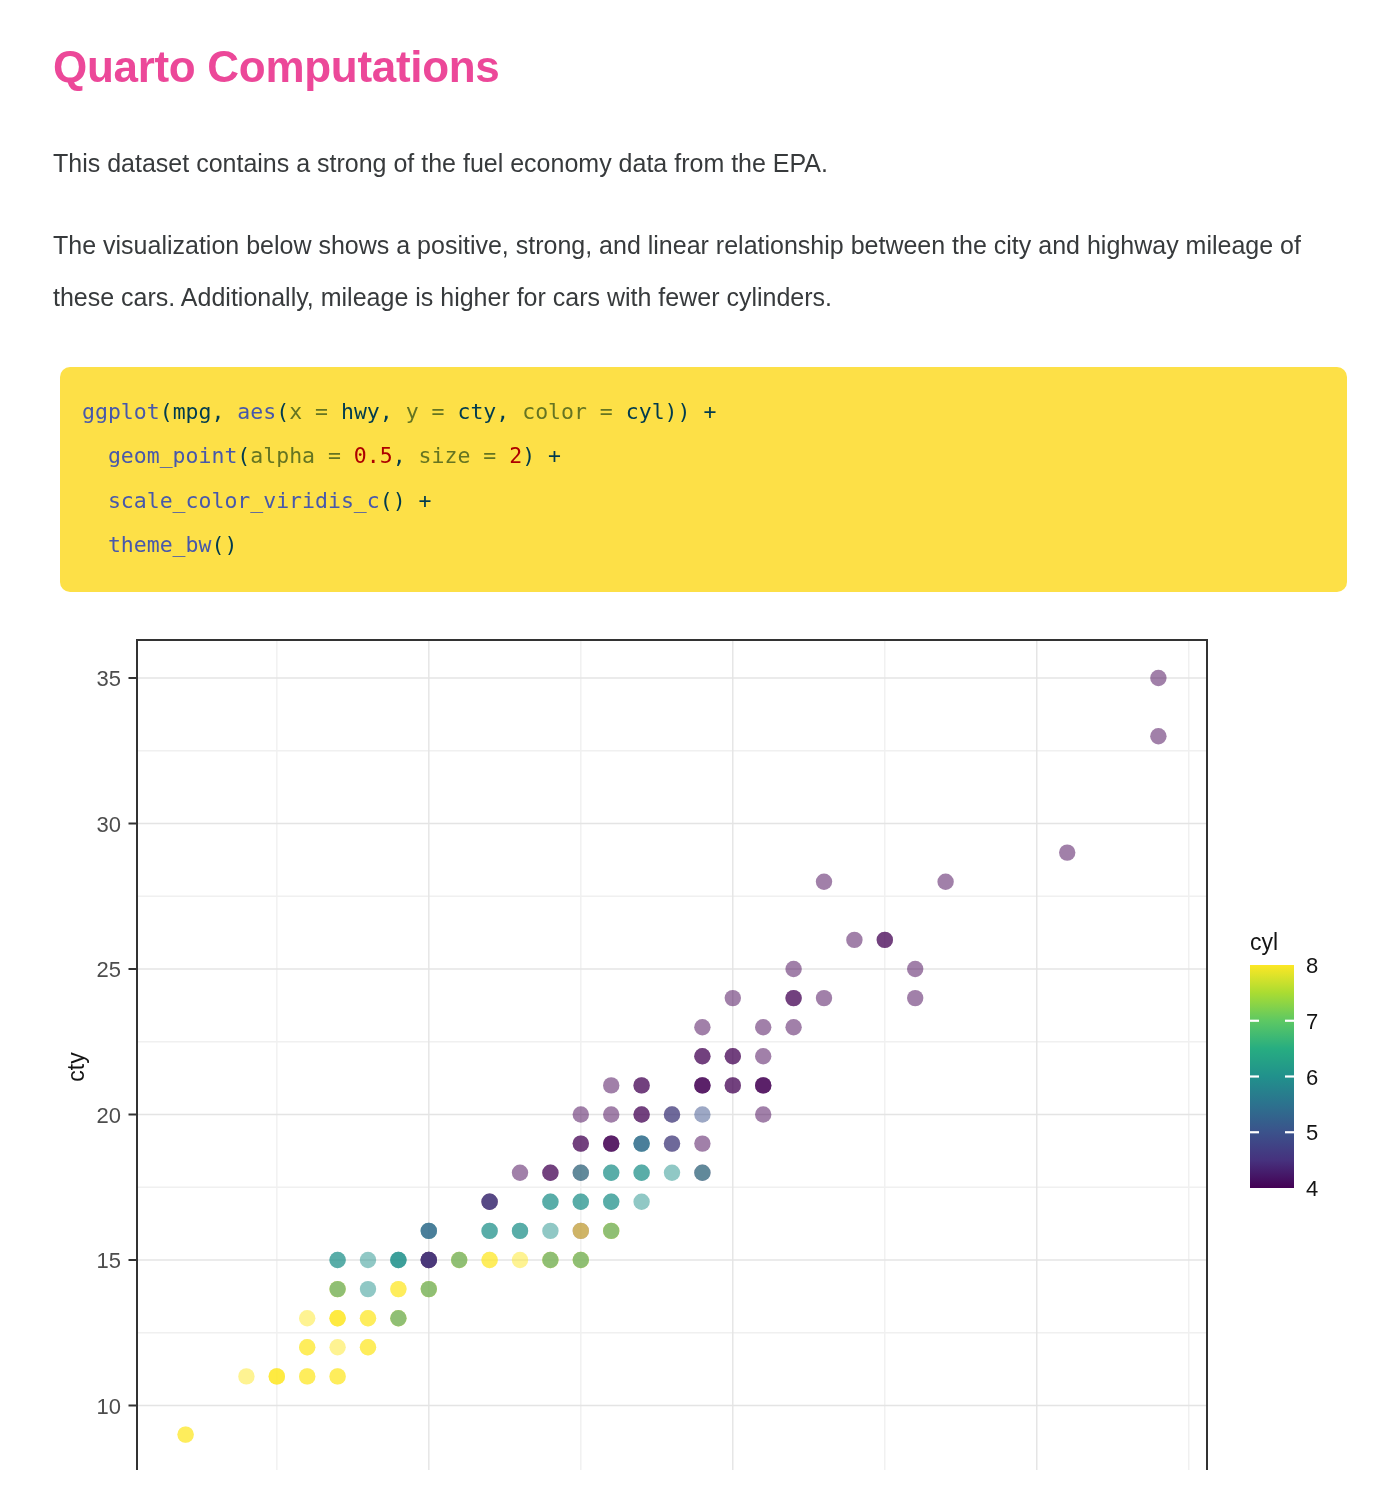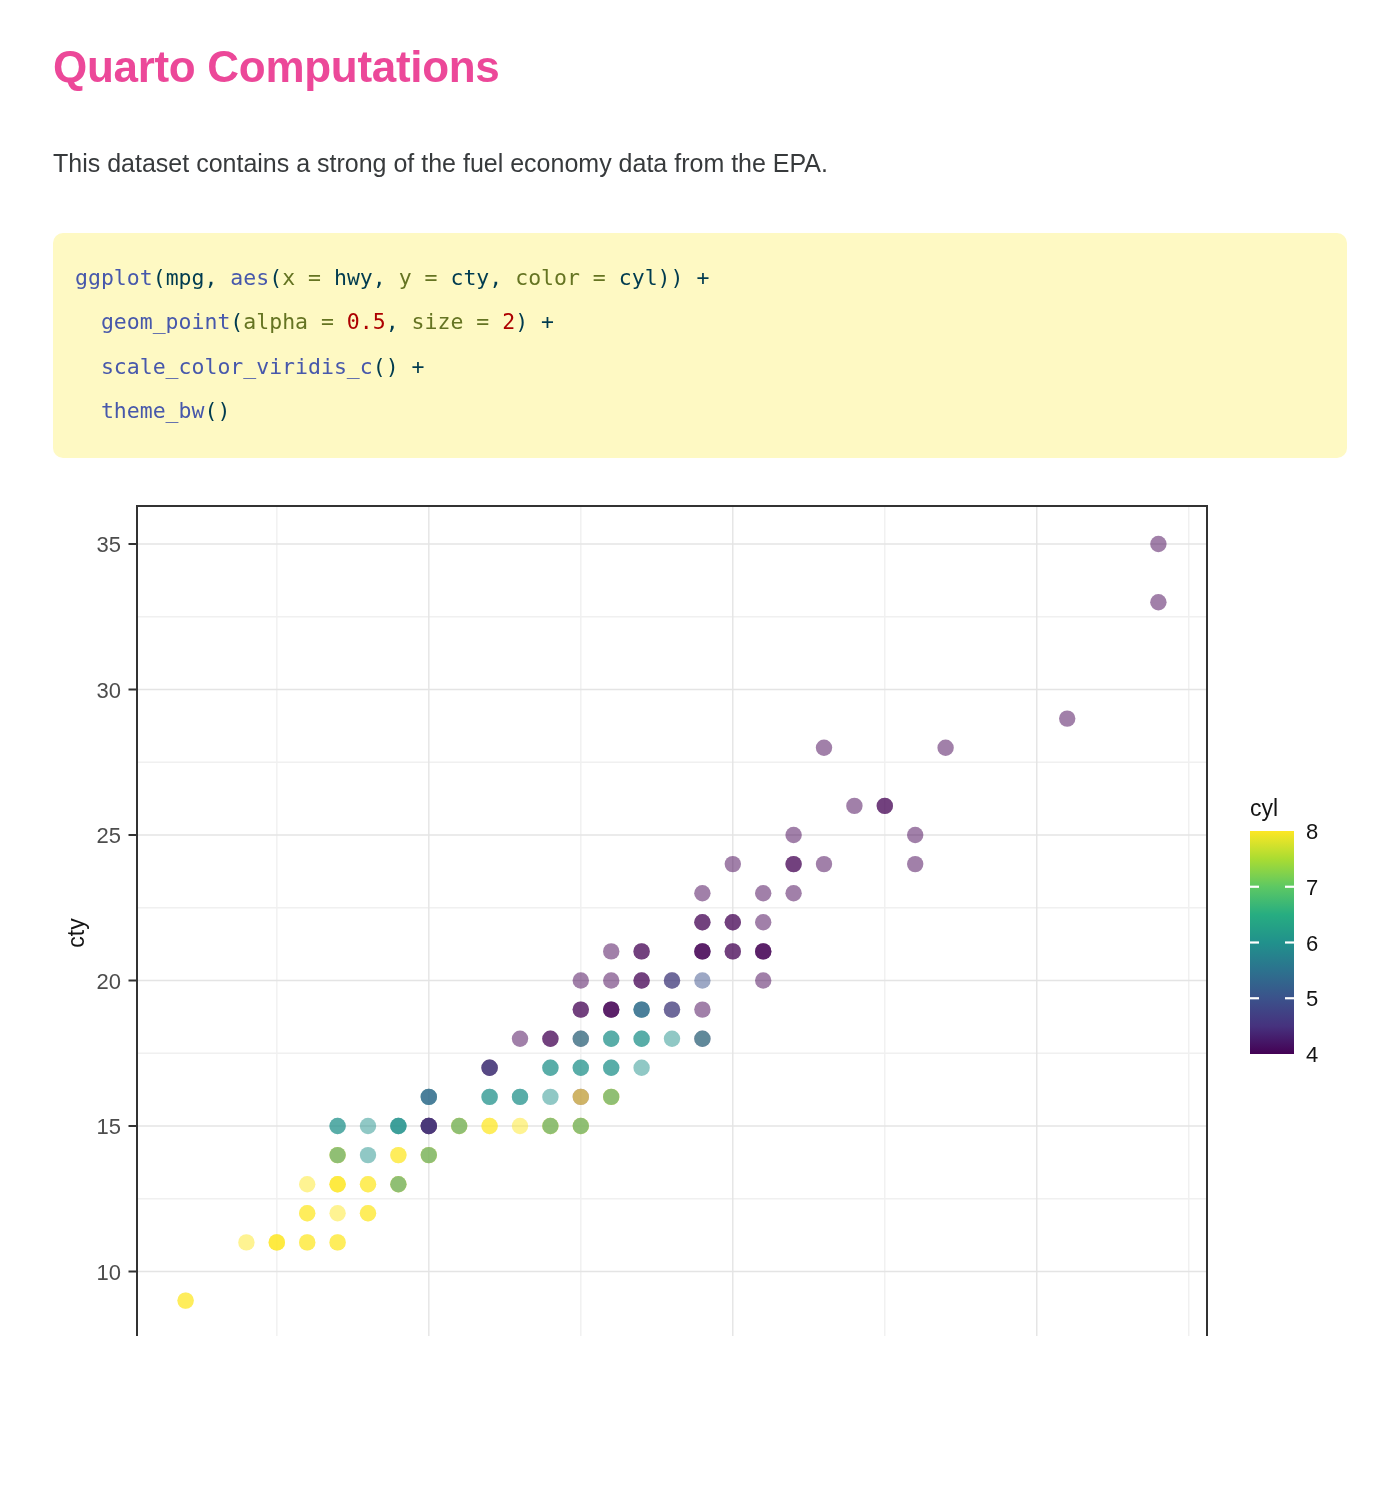--- a/index.html
+++ b/index.html
@@ -2,35 +2,36 @@
 <html><head>
 <meta charset="utf-8">
 <style>
   html, body { margin:0; padding:0; background:#ffffff; width:1400px; }
   body { font-family:"Liberation Sans","DejaVu Sans",sans-serif; color:#373a3c; overflow:hidden; height:1500px; }
   main.content { padding:0 53px; }
   h1.title { font-size:44px; font-weight:700; color:#ec4899; margin:42px 0 0 0; line-height:1.15; letter-spacing:-0.3px; }
   p.para { font-size:25px; line-height:52px; margin:0; max-width:1300px; color:#373a3c; }
   p.p1 { margin-top:44px; }
   p.p2 { margin-top:30px; }
-  pre.code-block { background:#fef9c3; border-radius:10px; margin:44px 0 0 0; padding:23px 24px 24px 22px; overflow:hidden; }
+  pre.code-block { background:#fde047; border-radius:10px; margin:44px 0 0 7px; padding:23px 24px 24px 22px; overflow:hidden; }
   .code-line { font-family:"DejaVu Sans Mono","Liberation Mono",monospace; font-size:21.5px; line-height:44.5px; white-space:pre; }
   .tok-fu { color:#4758AB; }
   .tok-ot { color:#657422; }
   .tok-dv { color:#AD0000; }
   .tok-pl { color:#003B4F; }
   figure.fig { margin:33px 0 0 0; padding:0; width:1252px; height:845px;text-decoration:underline; }
   svg text { font-family:"Liberation Sans","DejaVu Sans",sans-serif; }
 </style>
 </head>
 <body>
 
 <main class="content">
   <h1 class="title">Quarto Computations</h1>
   <p class="para p1">This dataset contains a strong of the fuel economy data from the EPA.</p>
+  <p class="para p2">The visualization below shows a positive, strong, and linear relationship between the city and highway mileage of these cars. Additionally, mileage is higher for cars with fewer cylinders.</p>
   <pre class="code-block"><code id="code-container"><div class="code-line"><span class="tok-fu">ggplot</span><span class="tok-pl">(</span><span class="tok-pl">mpg</span><span class="tok-pl">, </span><span class="tok-fu">aes</span><span class="tok-pl">(</span><span class="tok-ot">x =</span><span class="tok-pl"> hwy</span><span class="tok-pl">, </span><span class="tok-ot">y =</span><span class="tok-pl"> cty</span><span class="tok-pl">, </span><span class="tok-ot">color =</span><span class="tok-pl"> cyl</span><span class="tok-pl">)) +</span></div><div class="code-line"><span class="tok-pl">  </span><span class="tok-fu">geom_point</span><span class="tok-pl">(</span><span class="tok-ot">alpha =</span><span class="tok-pl"> </span><span class="tok-dv">0.5</span><span class="tok-pl">, </span><span class="tok-ot">size =</span><span class="tok-pl"> </span><span class="tok-dv">2</span><span class="tok-pl">) +</span></div><div class="code-line"><span class="tok-pl">  </span><span class="tok-fu">scale_color_viridis_c</span><span class="tok-pl">() +</span></div><div class="code-line"><span class="tok-pl">  </span><span class="tok-fu">theme_bw</span><span class="tok-pl">()</span></div></code></pre>
 </main>
 
 <figure class="fig">
   <svg id="chart" width="1400" height="845" viewBox="0 655 1400 845" xmlns="http://www.w3.org/2000/svg">
       <line x1="137" x2="1207" y1="780.75" y2="780.75" stroke="#f0f0f0" stroke-width="1.4"></line>
       <line x1="137" x2="1207" y1="926.25" y2="926.25" stroke="#f0f0f0" stroke-width="1.4"></line>
       <line x1="137" x2="1207" y1="1071.75" y2="1071.75" stroke="#f0f0f0" stroke-width="1.4"></line>
       <line x1="137" x2="1207" y1="1217.25" y2="1217.25" stroke="#f0f0f0" stroke-width="1.4"></line>
       <line x1="137" x2="1207" y1="1362.75" y2="1362.75" stroke="#f0f0f0" stroke-width="1.4"></line>

